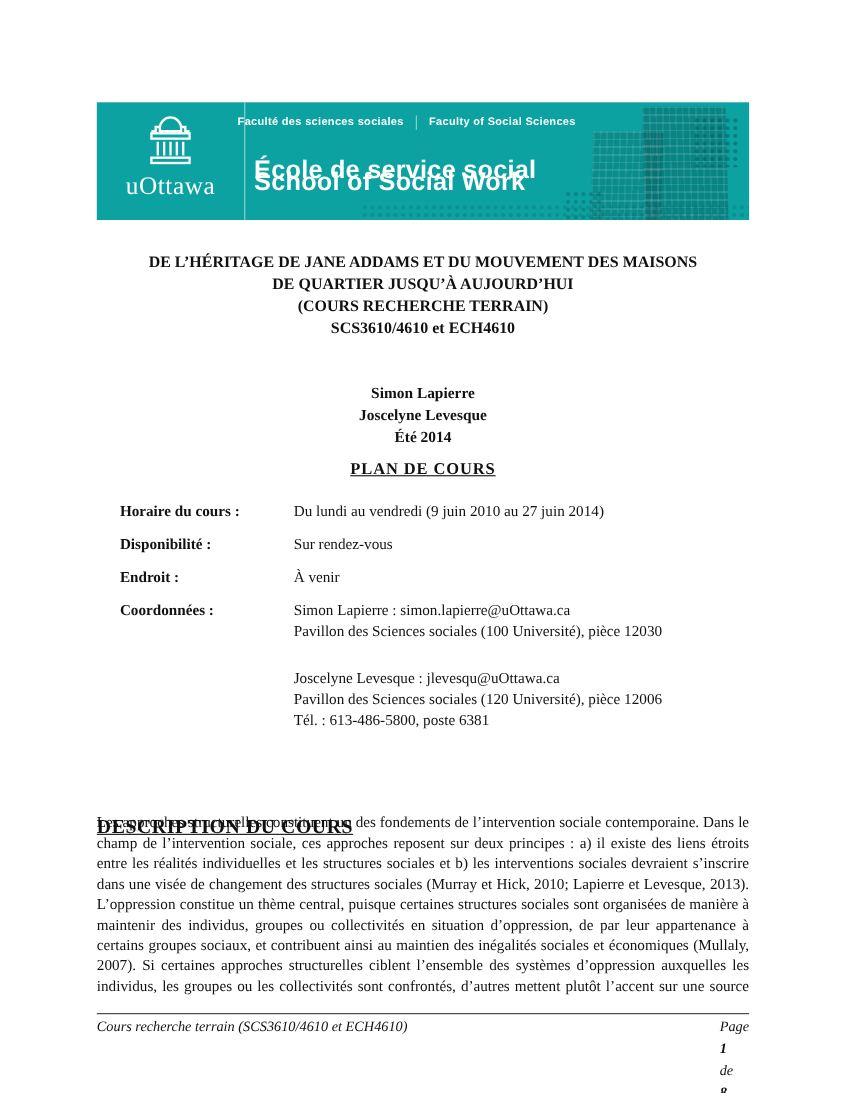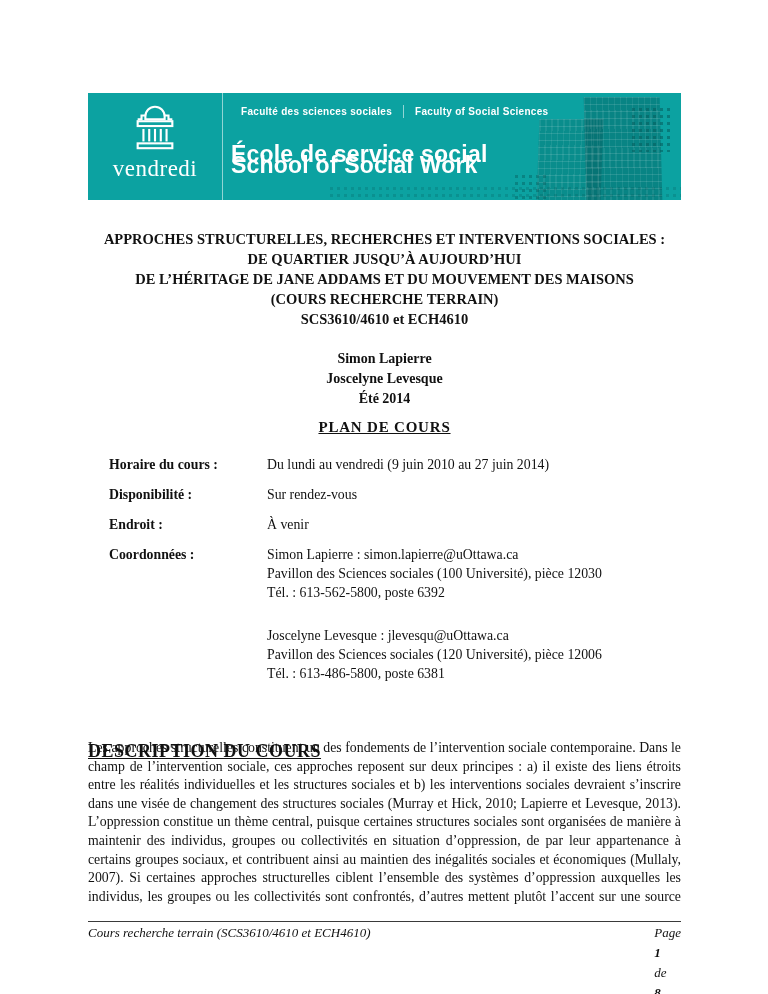--- a/index.html
+++ b/index.html
@@ -18,21 +18,21 @@
     position:absolute; left:134px; top:0; width:1px; height:107px;
     background:rgba(255,255,255,0.55); z-index:3;
   }
   .logo-block { position:absolute; left:0; top:0; width:134px; height:107px; z-index:3; }
   .logo-icon-wrap { position:absolute; left:41px; top:7px; width:52px; height:54px; }
   .logo-word {
     position:absolute; left:0; top:63px; width:134px; text-align:center;
     color:#fff; font-size:23px; font-family:"Liberation Serif", serif; letter-spacing:0.5px;
   }
   .fac-row {
-    position:absolute; left:153px; top:12px; display:flex; align-items:center; gap:11px;
+    position:absolute; left:128px; top:12px; display:flex; align-items:center; gap:11px;
     color:#fff; font-family:"Liberation Sans", sans-serif; font-weight:bold;
     font-size:10px; letter-spacing:0.3px; z-index:3;
   }
   .fac-divider { width:1px; height:13px; background:rgba(255,255,255,0.55); }
   .school-name {
     position:absolute; left:143px; color:#fff; font-family:"Liberation Sans", sans-serif;
     font-weight:bold; font-size:23px; letter-spacing:0.2px; z-index:3; white-space:nowrap;
   }
   .school-fr { top:48px;text-align:right; }
   .school-en { top:59px;text-align:center; }
@@ -119,38 +119,37 @@
           <rect x="9" y="22" width="36" height="5"></rect>
           <line x1="15" y1="30" x2="15" y2="43"></line>
           <line x1="21" y1="30" x2="21" y2="43"></line>
           <line x1="27" y1="30" x2="27" y2="43"></line>
           <line x1="33" y1="30" x2="33" y2="43"></line>
           <line x1="39" y1="30" x2="39" y2="43"></line>
           <rect x="9" y="45" width="36" height="5"></rect>
         </g>
       </svg>
     </div>
-    <div class="logo-word">vendredi</div>
+    <div class="logo-word">uOttawa</div>
   </div>
   <div class="banner-vdivider"></div>
 
   <div class="fac-row">
     <span>Faculté des sciences sociales</span>
     <span class="fac-divider"></span>
     <span>Faculty of Social Sciences</span>
   </div>
 
   <div class="school-name school-fr">École de service social</div>
   <div class="school-name school-en">School of Social Work</div>
 </div>
 
 <div class="course-title">
-  <div>APPROCHES STRUCTURELLES, RECHERCHES ET INTERVENTIONS SOCIALES :</div>
+  <div>DE L’HÉRITAGE DE JANE ADDAMS ET DU MOUVEMENT DES MAISONS</div>
   <div>DE QUARTIER JUSQU’À AUJOURD’HUI</div>
-  <div>DE L’HÉRITAGE DE JANE ADDAMS ET DU MOUVEMENT DES MAISONS</div>
   <div>(COURS RECHERCHE TERRAIN)</div>
   <div>SCS3610/4610 et ECH4610</div>
 </div>
 
 <div class="authors">
   <div>Simon Lapierre</div>
   <div>Joscelyne Levesque</div>
   <div>Été 2014</div>
 </div>
 
@@ -168,21 +167,20 @@
   <div class="info-row">
     <div class="info-label">Endroit :</div>
     <div class="info-value">À venir</div>
   </div>
   <div class="info-row">
     <div class="info-label">Coordonnées :</div>
     <div class="info-value">
       <div>
         <div>Simon Lapierre : simon.lapierre@uOttawa.ca</div>
         <div>Pavillon des Sciences sociales (100 Université), pièce 12030</div>
-        <div>Tél. : 613-562-5800, poste 6392</div>
       </div>
       <div class="contact-block-2">
         <div>Joscelyne Levesque : jlevesqu@uOttawa.ca</div>
         <div>Pavillon des Sciences sociales (120 Université), pièce 12006</div>
         <div>Tél. : 613-486-5800, poste 6381</div>
       </div>
     </div>
   </div>
 </div>
 

